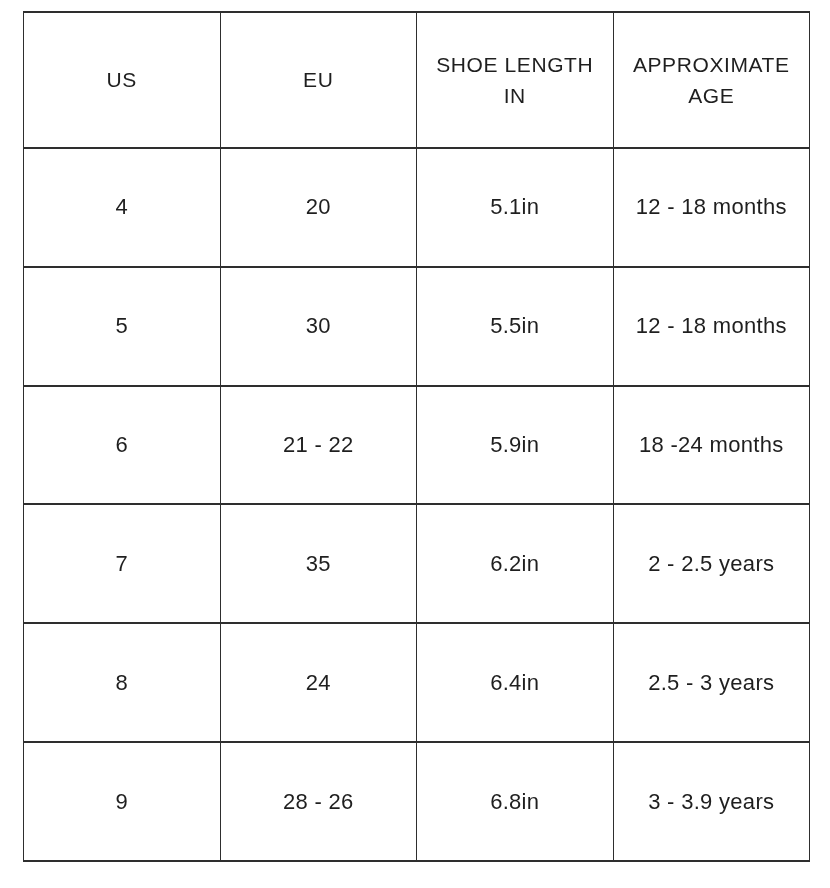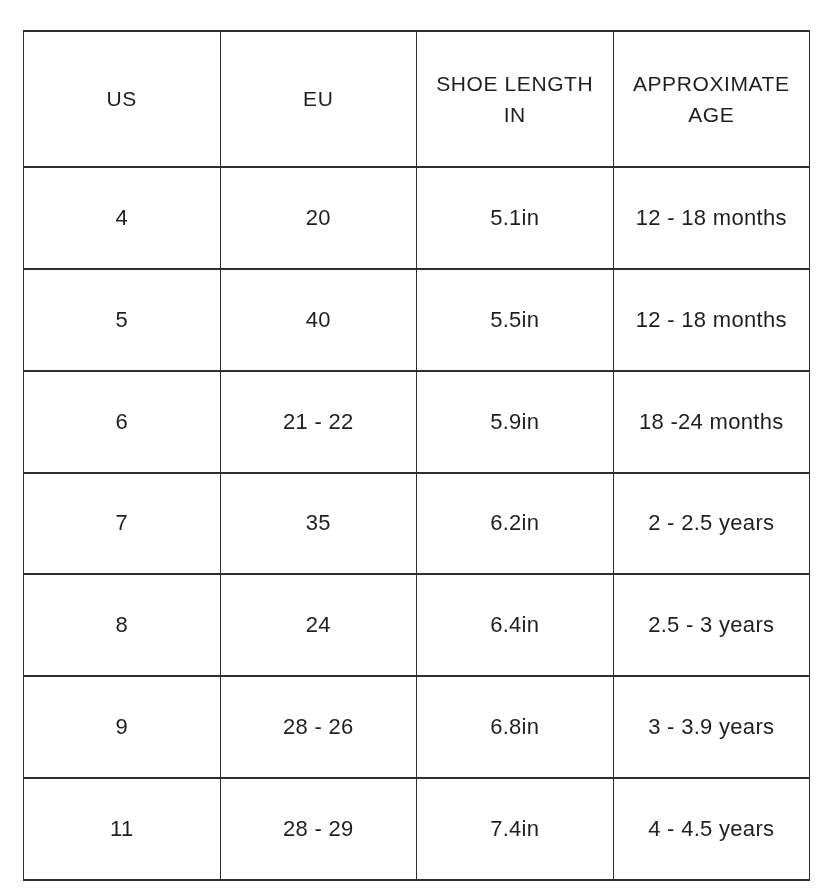--- a/index.html
+++ b/index.html
@@ -10,21 +10,21 @@
   body {
     width: 830px;
     height: 888px;
     position: relative;
     font-family: "Liberation Sans", sans-serif;
     color: #1f1f1f;
   }
   .size-table {
     position: absolute;
     left: 23px;
-    top: 30px;
+    top: 11px;
     width: 787px;
     height: 851px;
     border-collapse: collapse;
     table-layout: fixed;
     background: #ffffff;
   }
   .size-table col { width: 25%; }
   .size-table th,
   .size-table td {
     border-left: 1px solid #2e2e2e;
@@ -73,21 +73,21 @@
   </thead>
   <tbody>
     <tr>
       <td>4</td>
       <td>20</td>
       <td>5.1in</td>
       <td>12 - 18 months</td>
     </tr>
     <tr>
       <td>5</td>
-      <td>40</td>
+      <td>30</td>
       <td>5.5in</td>
       <td>12 - 18 months</td>
     </tr>
     <tr>
       <td>6</td>
       <td>21 - 22</td>
       <td>5.9in</td>
       <td>18 -24 months</td>
     </tr>
     <tr>
@@ -101,20 +101,14 @@
       <td>24</td>
       <td>6.4in</td>
       <td>2.5 - 3 years</td>
     </tr>
     <tr>
       <td>9</td>
       <td>28 - 26</td>
       <td>6.8in</td>
       <td>3 - 3.9 years</td>
     </tr>
-    <tr>
-      <td>11</td>
-      <td>28 - 29</td>
-      <td>7.4in</td>
-      <td>4 - 4.5 years</td>
-    </tr>
   </tbody>
 </table>
 
 </body></html>

